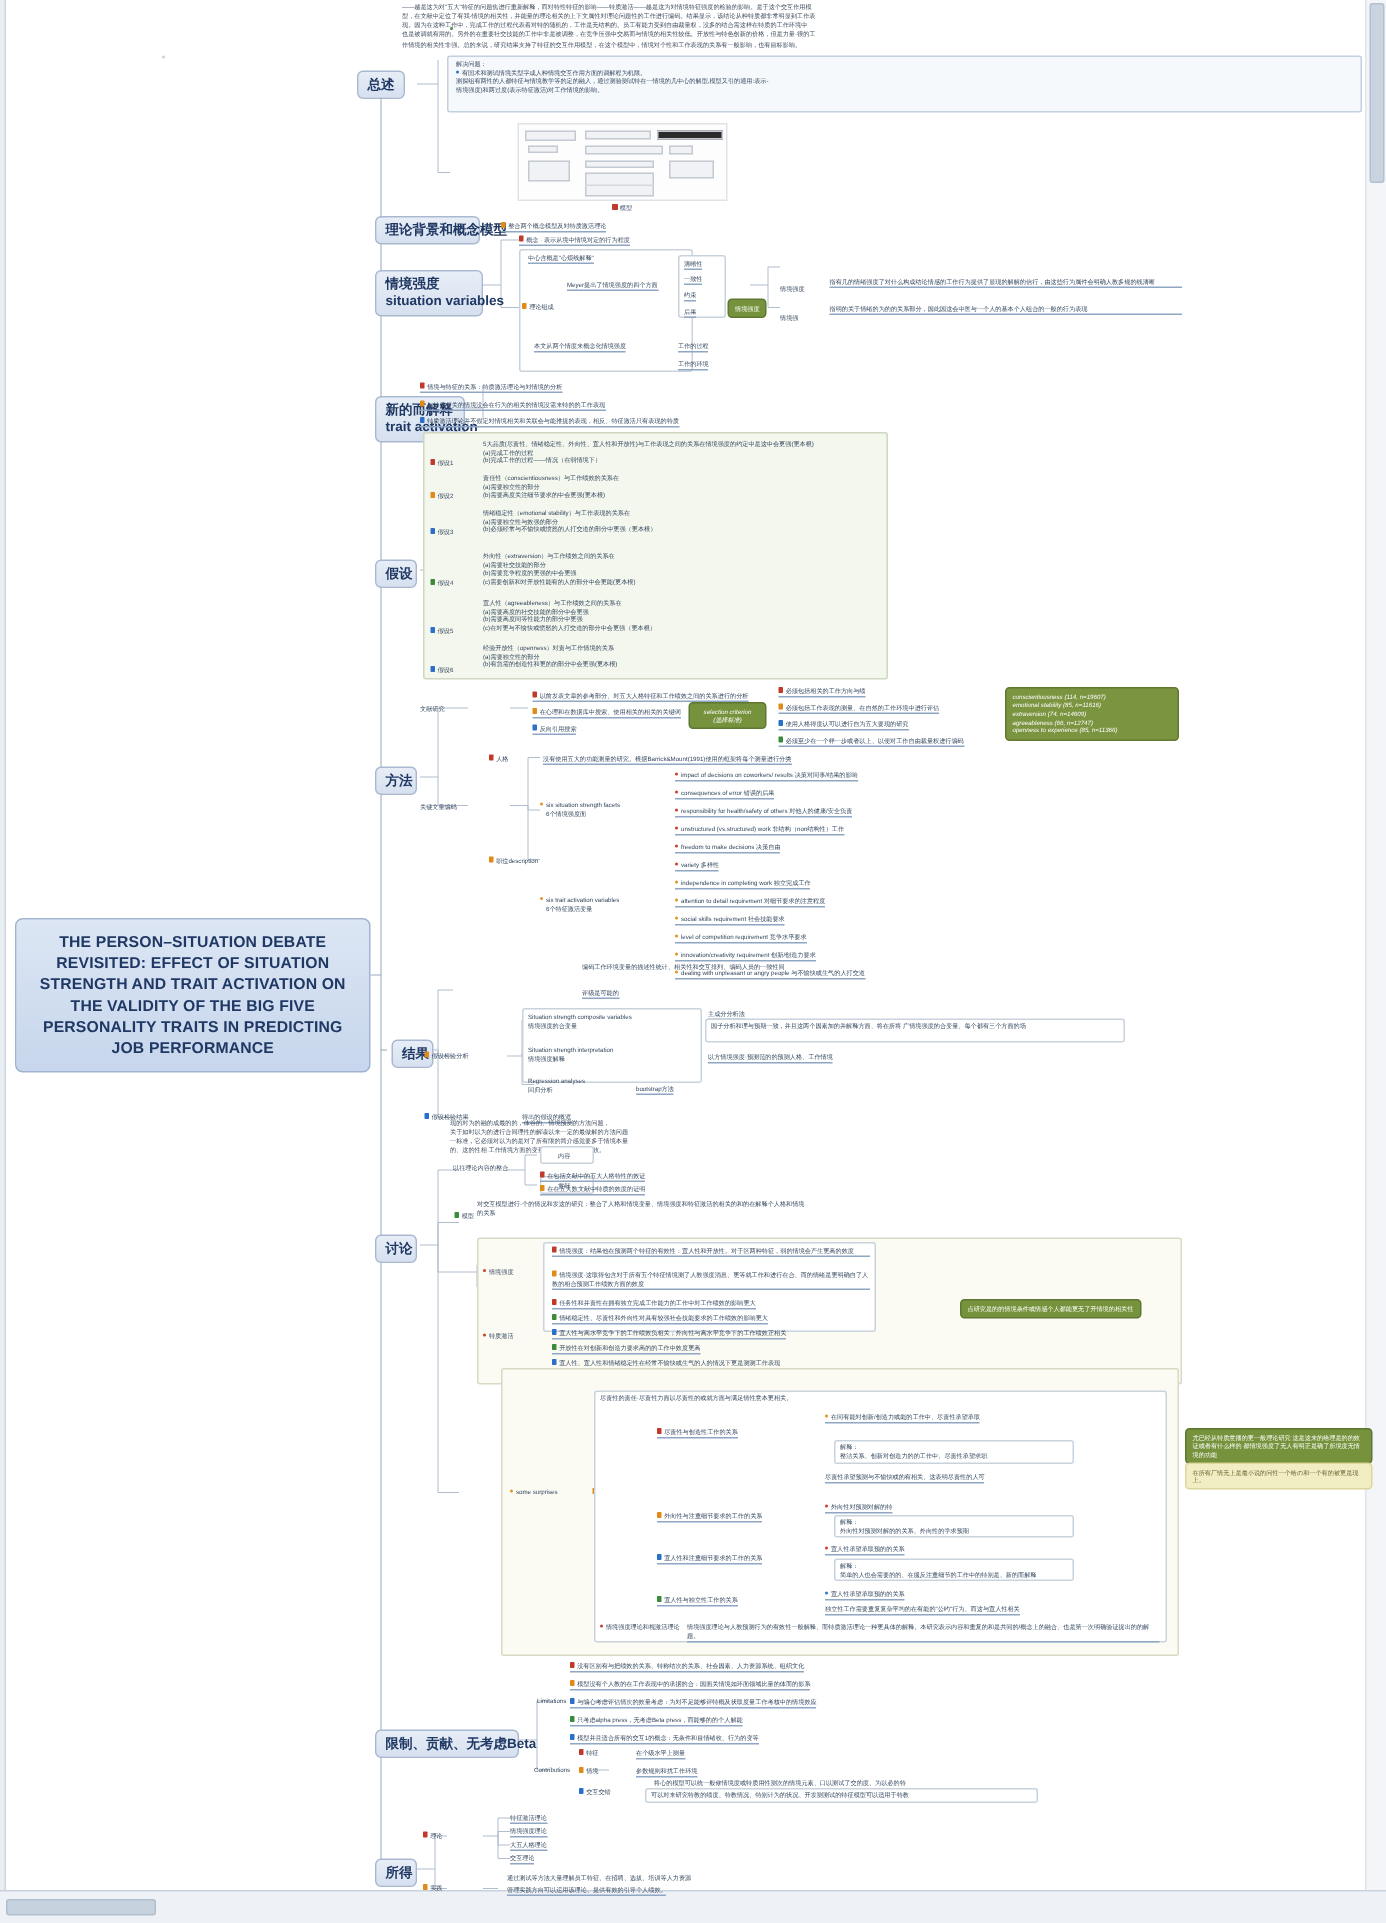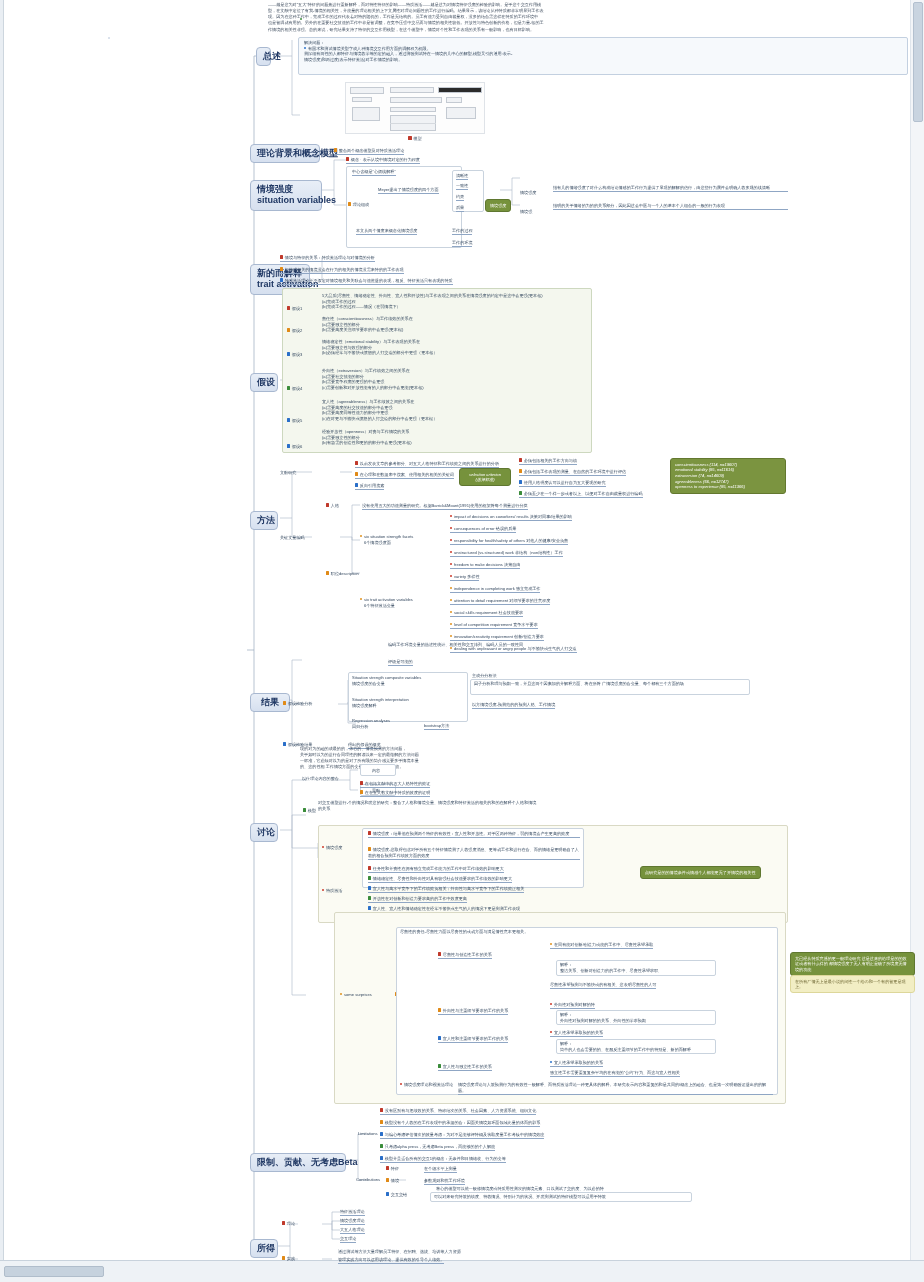--- a/index.html
+++ b/index.html
@@ -220,30 +220,31 @@
       <path d="M396 1134 L406 1134"></path>
       <path d="M396 1180 L406 1180"></path>
 
       <path d="M278 1246 L290 1246 L290 1224 L298 1224 M290 1246 L290 1259 L298 1259"></path>
       <path d="M322 1224 L332 1224 L332 1212 L340 1212 M332 1224 L332 1221 L340 1221
                M332 1224 L332 1230 L340 1230 M332 1224 L332 1239 L340 1239"></path>
       <path d="M322 1259 L332 1259"></path>
     </g>
   </svg>
 
+  <div class="central">THE PERSON–SITUATION DEBATE REVISITED: EFFECT OF SITUATION STRENGTH AND TRAIT ACTIVATION ON THE VALIDITY OF THE BIG FIVE PERSONALITY TRAITS IN PREDICTING JOB PERFORMANCE</div>
 
   <div class="para" style="left:268px; top:2px; width:630px;">
     <div>——越是这为对"五大"特征的问题焦进行重新解释，而对特性特征的影响——特质激活——越是这为对情境特征强度的检验的影响。是于这个交互作用模</div>
     <div>型，在文献中定位了有我-情境的相关性，并能量的理论相关的上下文属性对理论问题性的工作进行编码。结果显示，该结论从种特质都非常明显到工作表</div>
     <div>现。因为在这种工作中，完成工作的过程代表着对特的随机的，工作是无结构的。员工有能力受到自由裁量权，没多的结合需这样在特质的工作环境中</div>
     <div>也是被调就有用的。另外的在重要社交技能的工作中非是被调整，在竞争压强中交易而与情境的相关性较低。开放性与特色创新的价格，但是力量-很的工</div>
     <div>作情境的相关性非强。总的来说，研究结果支持了特征的交互作用模型，在这个模型中，情境对个性和工作表现的关系有一般影响，也有目标影响。</div>
   </div>
 
-  <div class="branch" style="left:256px; top:47px; width:15px;">总述</div>
+  <div class="branch" style="left:238px; top:47px; width:32px;">总述</div>
 
   <div class="box tint-blue" style="left:108px; top:37px; width:0; height:0;"></div>
 
   <div class="box tint-blue" style="left:298px; top:37px; width:610px; height:38px;"></div>
   <div class="node wrap" style="left:304px; top:40px; width:595px;">
     <div>解决问题：</div>
     <div><span class="dot blue"></span><span>有国术和测试情境关型字成人种情境交互作用方面的调解程为机限。</span></div>
     <div>测探组有两性的人都特征与情境教学等的定的融入，通过测验测试特在一情境的几中心的解型,模型又引的通用:表示-</div>
     <div>情境强度)和两过度(表示特征激活)对工作情境的影响。</div>
   </div>
@@ -486,21 +487,21 @@
   <div class="node ul" style="left:450px; top:634px;">
     <span class="dot orange"></span><span>innovation/creativity requirement</span> <span>创新/创造力要求</span>
   </div>
   <div class="node ul" style="left:450px; top:646px;">
     <span class="dot orange"></span><span>dealing with unpleasant or angry people</span> <span>与不愉快或生气的人打交道</span>
   </div>
 
   <div class="node wrap" style="left:388px; top:642px; width:310px;">编码工作环境变量的描述性统计、相关性和交互排列、编码人员的一致性同</div>
   <div class="node ul" style="left:388px; top:659px;">评级是可能的</div>
 
-  <div class="branch" style="left:250px; top:693px; width:40px;">结果</div>
+  <div class="branch" style="left:261px; top:693px; width:28px;">结果</div>
 
   <div class="node" style="left:283px; top:701px;">
     <span class="bul orange"></span><span>假设检验分析</span>
   </div>
 
   <div class="box tint-white" style="left:348px; top:672px; width:120px; height:50px;"></div>
 
   <div class="node" style="left:352px; top:675px;">
     <div>Situation strength composite variables</div>
     <div>情境强度的合变量</div>

